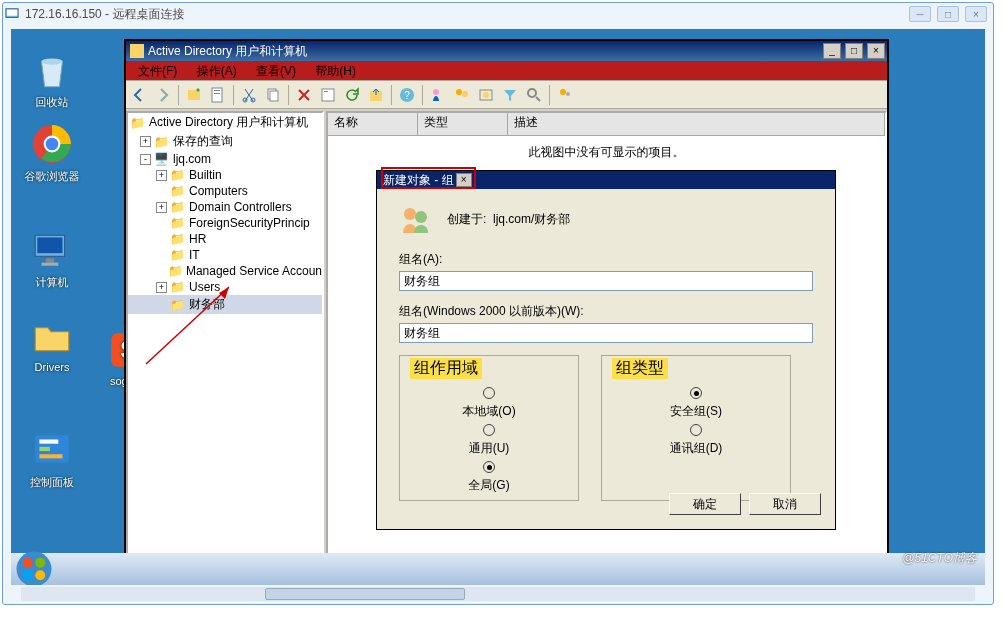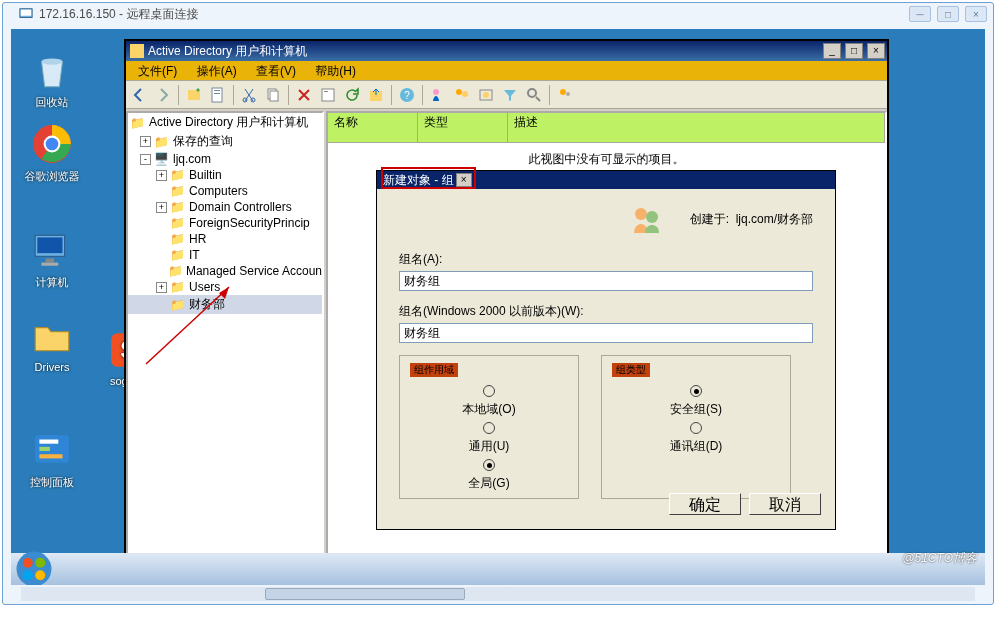--- a/index.html
+++ b/index.html
@@ -1,71 +1,71 @@
 <!DOCTYPE html>
 <html><head>
 <meta charset="utf-8">
 <style>
   * { box-sizing: border-box; font-family: "Microsoft YaHei", "SimSun", sans-serif; }
   body { margin:0; padding:0; width:1005px; height:621px; background:#fff; overflow:hidden; }
 
   
   .outer-win { position:absolute; left:2px; top:2px; width:992px; height:603px; border:1px solid #6ea0d4; background:#eef4fb; border-radius:3px; }
-  .outer-title { height:22px; display:flex; align-items:center; padding:0 16px; font-size:12px; color:#4a4a4a; }
+  .outer-title { height:22px; display:flex; align-items:center; padding:0 2px; font-size:12px; color:#4a4a4a; }
   .outer-title .ico { width:14px; height:14px; margin-right:6px; }
   .outer-w-btns { position:absolute; right:6px; top:3px; display:flex; gap:6px; }
   .outer-w-btns .wb { width:22px; height:16px; background:#dbe7f5; border:1px solid #a9c1de; border-radius:2px; display:flex; align-items:center; justify-content:center; font-size:10px; color:#5c7aa0; }
 
   
   .remote { position:absolute; left:8px; top:26px; right:8px; height:556px; background:#2a7dba; overflow:hidden; }
   .desk-icon { position:absolute; width:70px; text-align:center; color:#fff; font-size:11px; text-shadow:0 0 3px #000; }
   .desk-icon .pic { width:42px; height:42px; margin:0 auto 4px; display:flex; align-items:center; justify-content:center; }
 
   
   .ad-win { position:absolute; left:113px; top:10px; width:765px; height:520px; background:#d4d0c8; border:2px solid #000; }
   .ad-title { height:20px; background:linear-gradient(#0a246a,#3a6ea5); color:#fff; font:12px/20px "SimSun"; display:flex; align-items:center; padding-left:4px; }
   .ad-title .ico { width:14px;height:14px; margin-right:4px; }
   .ad-title .t-btns { margin-left:auto; display:flex; }
   .ad-title .tb { width:18px; height:16px; margin:1px 2px; background:#d4d0c8; border:1px solid #808080; font-size:10px; display:flex;align-items:center;justify-content:center;color:#000;}
-  .ad-menu { height:20px; background:#eab308; border-bottom:1px solid #aca899; padding-left:4px; font-size:12px; }
+  .ad-menu { height:20px; background:#b91c1c; border-bottom:1px solid #aca899; padding-left:4px; font-size:12px; }
   .ad-menu span { display:inline-block; padding:2px 8px; }
   .ad-tb { height:28px; background:#ece9d8; border-bottom:1px solid #aca899; display:flex; align-items:center; padding-left:2px; gap:2px; }
   .tb-btn { width:22px;height:22px; border:1px solid transparent; display:flex;align-items:center;justify-content:center;}
   .tb-btn svg { width:16px;height:16px; }
   .tb-sep { width:1px;height:20px;background:#aca899;margin:0 2px;}
   .ad-body { position:absolute; top:70px; bottom:0; left:0; right:0; display:flex; }
   .tree { width:198px; border:2px inset #fff; background:#fff; overflow:hidden; font:12px "SimSun"; }
   .tree-row { display:flex;align-items:center; padding:1px 0; white-space:nowrap; padding-left:var(--ind); }
   .tree-row .pm { width:11px;height:11px; border:1px solid #888; background:#fff; font-size:9px;line-height:9px;text-align:center; margin-right:3px;}
   .tree-row .fico { width:16px;height:14px; margin-right:3px; display:inline-flex;align-items:center;justify-content:center;}
   .tree-row.sel { background:#d0d8e8; }
   .list-wrap { flex:1; border:2px inset #fff; background:#fff; margin-left:2px; display:flex;flex-direction:column; }
-  .cols { display:flex; height:30px; background:#bef264; border-bottom:1px solid #aca899; font-size:12px; }
+  .cols { display:flex; height:23px; background:#e5e5e5; border-bottom:1px solid #aca899; font-size:12px; }
   .cols div { border-right:1px solid #aca899; padding:1px 6px; }
   .empty-msg { text-align:center; font-size:12px; margin-top:8px; color:#000; }
 
   
   .dlg { position:absolute; left:365px; top:141px; width:460px; height:360px; background:#ece9d8; border:1px solid #000; }
   .dlg-title { height:18px; background:#0a246a; color:#fff; font:12px/18px "SimSun"; padding-left:6px; display:flex;align-items:center;}
   .dlg-title .x { margin-left:auto; width:16px;height:14px;margin:1px 2px;background:#d4d0c8;border:1px solid #808080;font-size:10px;text-align:center;color:#000;line-height:12px;}
   .title-highlight { position:absolute; left:370px; top:138px; width:95px; height:22px; border:2px solid #c00; pointer-events:none; }
   .dlg-body { padding:14px 22px; font-size:12px; }
-  .dlg-hdr { display:flex; align-items:center; gap:28px; margin-bottom:16px;justify-content:flex-end;}
+  .dlg-hdr { display:flex; align-items:center; gap:16px; margin-bottom:16px;}
   .dlg-hdr .bigico { width:32px;height:32px;}
   .lab { display:block; margin-bottom:3px;}
   .inp { width:100%; height:20px; border:1px solid #7f9db9; background:#fff; padding:0 4px; font:12px "SimSun"; margin-bottom:12px;}
   .grp-row { display:flex; gap:22px; }
   .fieldset { border:1px solid #aca899; padding:6px 10px 4px; font-size:12px; }
-  .fieldset .legend { font-size:10px; background:#c2410c; padding:0 4px; margin-top:-14px; margin-bottom:6px; display:inline-block;}
+  .fieldset .legend { font-size:16px; background:#fde047; padding:0 4px; margin-top:-14px; margin-bottom:6px; display:inline-block;}
   .fs1 { width:180px;} .fs2 { width:190px;}
   .radio-row { display:flex;align-items:center; gap:4px; padding:2px 0;flex-direction:column;}
   .rbtn { width:12px;height:12px;border:1px solid #444;border-radius:50%;display:inline-flex;align-items:center;justify-content:center;}
   .rbtn.sel::after{content:"";width:5px;height:5px;background:#000;border-radius:50%;}
   .dlg-btns { position:absolute; right:14px; bottom:14px; display:flex; gap:8px;}
-  .dbtn { width:72px;height:22px; background:#ece9d8; border:1px solid #404040; border-top-color:#fff;border-left-color:#fff; font-size:16px;}
+  .dbtn { width:72px;height:22px; background:#ece9d8; border:1px solid #404040; border-top-color:#fff;border-left-color:#fff; font-size:12px;}
 
   
   .arrow { position:absolute; pointer-events:none; }
 
   
   .taskbar { position:absolute; left:0; right:0; bottom:0; height:32px; background:linear-gradient(#dfe9f5,#a6c1df); display:flex; align-items:center;}
   .start { width:40px;height:28px;margin-left:3px;display:flex;align-items:center;justify-content:center;}
 
   
   .hscroll { position:absolute; left:2px; right:2px; bottom:2px; height:16px; background:#eef4fb; display:flex; align-items:center;}

